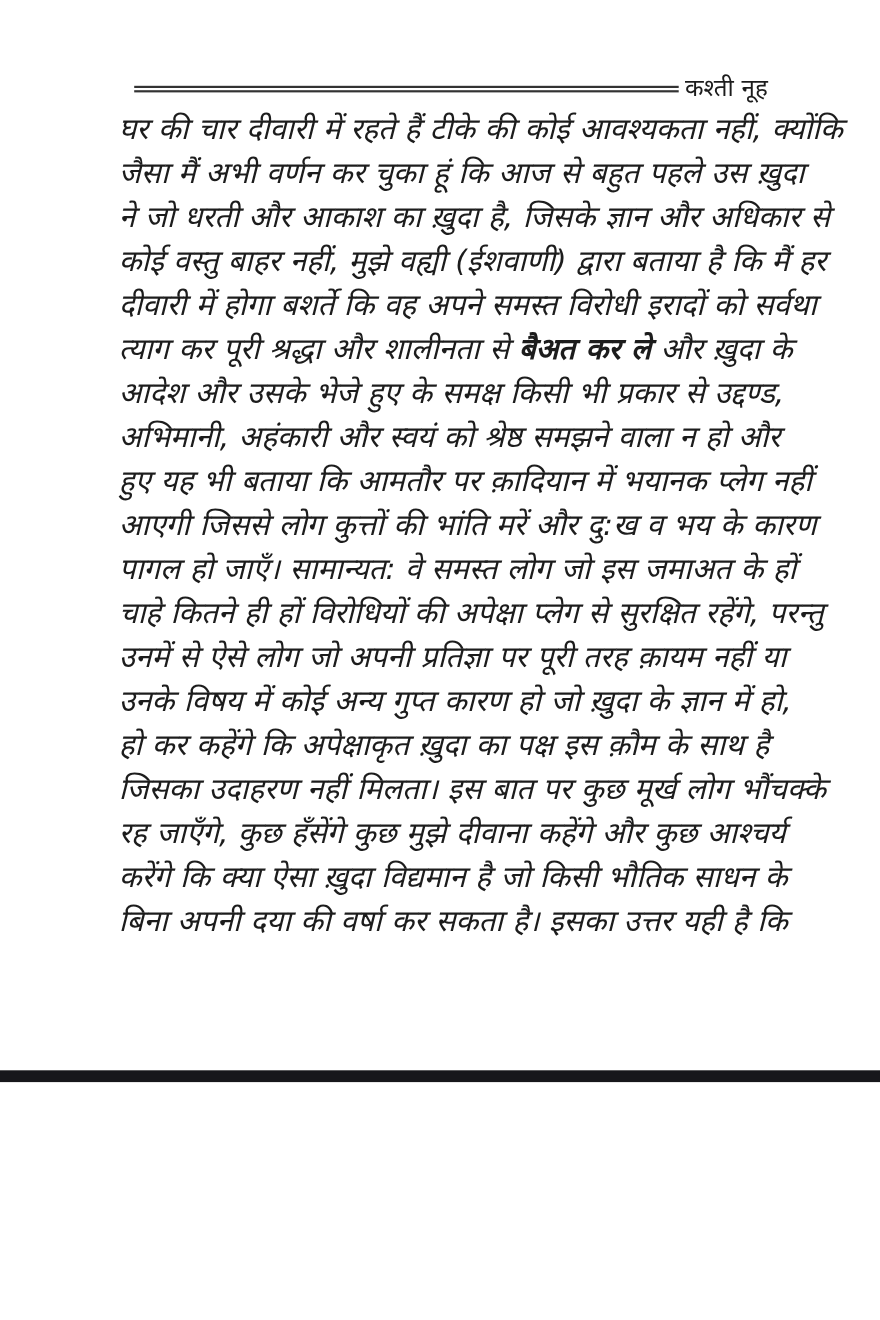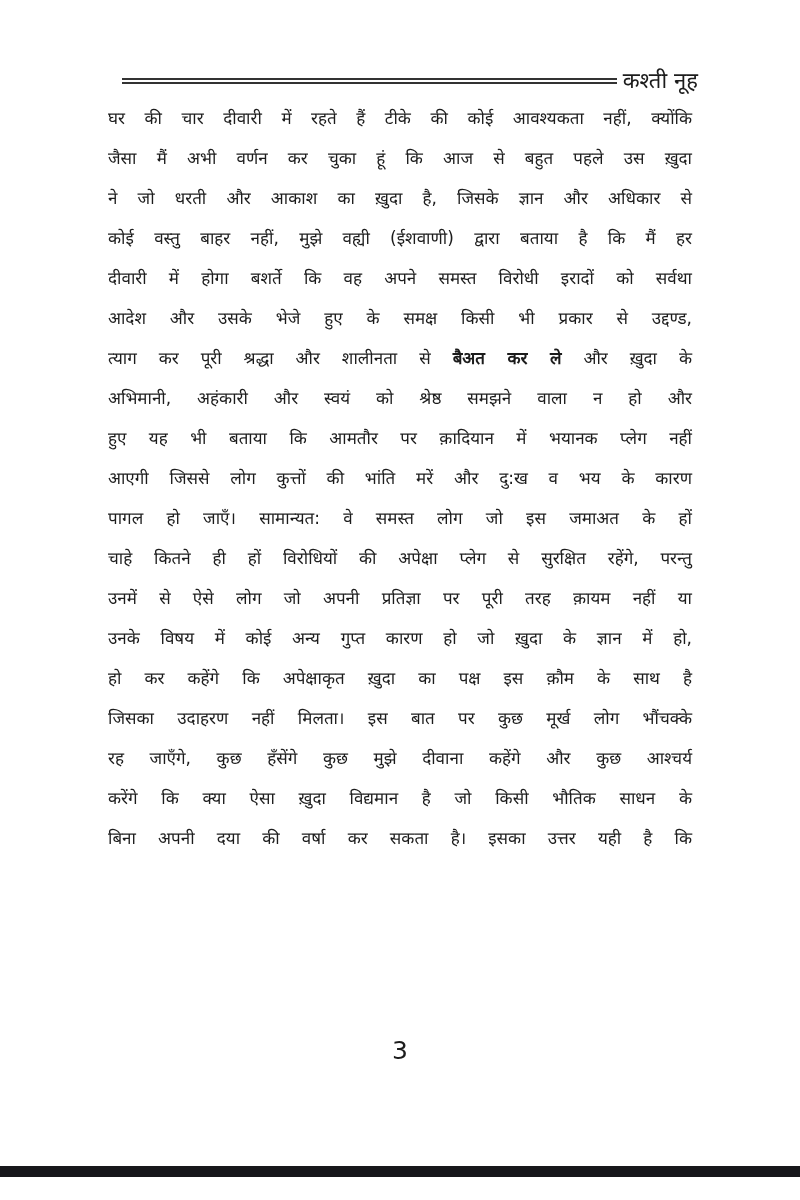--- a/index.html
+++ b/index.html
@@ -3,21 +3,21 @@
 <meta charset="utf-8">
 <style>
   html, body {
     margin: 0;
     padding: 0;
     background: #ffffff;
   }
   .page {
     position: relative;
     width: 800px;
-    height: 1177px;
+    height: 984px;
     background: var(--bg-color, #ffffff);
     overflow: hidden;
     font-family: "DejaVu Sans", "Liberation Serif", sans-serif;
     color: var(--text-color, #1c1c1c);
   }
   
   .header {
     position: absolute;
     top: 64px;
     left: 122px;
@@ -41,27 +41,28 @@
     white-space: nowrap;
   }
   
   .body-text {
     position: absolute;
     top: 98px;
     left: 108px;
     width: 584px;
   }
   .line {
-    font-size: 17px;
+    font-size: 27px;
     line-height: 40px;
     height: 40px;
     text-align: justify;
     text-align-last: justify;
     white-space: nowrap;
     overflow: visible;
+    font-style: italic;
   }
   .line span.bold {
     font-weight: bold;
   }
   
   .page-number {
     position: absolute;
     top: 1036px;
     left: 108px;
     width: 584px;
@@ -87,22 +88,22 @@
     <div class="double-rule"></div>
     <div class="header-title">कश्ती नूह</div>
   </div>
 
   <div class="body-text">
       <div class="line"><span>घर की चार दीवारी में रहते हैं टीके की कोई आवश्यकता नहीं, क्योंकि</span></div>
       <div class="line"><span>जैसा मैं अभी वर्णन कर चुका हूं कि आज से बहुत पहले उस ख़ुदा</span></div>
       <div class="line"><span>ने जो धरती और आकाश का ख़ुदा है, जिसके ज्ञान और अधिकार से</span></div>
       <div class="line"><span>कोई वस्तु बाहर नहीं, मुझे वह्यी (ईशवाणी) द्वारा बताया है कि मैं हर</span></div>
       <div class="line"><span>दीवारी में होगा बशर्ते कि वह अपने समस्त विरोधी इरादों को सर्वथा</span></div>
+      <div class="line"><span>त्याग कर पूरी श्रद्धा और शालीनता से </span><span class="bold">बैअत कर ले</span><span> और ख़ुदा के</span></div>
       <div class="line"><span>आदेश और उसके भेजे हुए के समक्ष किसी भी प्रकार से उद्दण्ड,</span></div>
-      <div class="line"><span>त्याग कर पूरी श्रद्धा और शालीनता से </span><span class="bold">बैअत कर ले</span><span> और ख़ुदा के</span></div>
       <div class="line"><span>अभिमानी, अहंकारी और स्वयं को श्रेष्ठ समझने वाला न हो और</span></div>
       <div class="line"><span>हुए यह भी बताया कि आमतौर पर क़ादियान में भयानक प्लेग नहीं</span></div>
       <div class="line"><span>आएगी जिससे लोग कुत्तों की भांति मरें और दु:ख व भय के कारण</span></div>
       <div class="line"><span>पागल हो जाएँ। सामान्यत: वे समस्त लोग जो इस जमाअत के हों</span></div>
       <div class="line"><span>चाहे कितने ही हों विरोधियों की अपेक्षा प्लेग से सुरक्षित रहेंगे, परन्तु</span></div>
       <div class="line"><span>उनमें से ऐसे लोग जो अपनी प्रतिज्ञा पर पूरी तरह क़ायम नहीं या</span></div>
       <div class="line"><span>उनके विषय में कोई अन्य गुप्त कारण हो जो ख़ुदा के ज्ञान में हो,</span></div>
       <div class="line"><span>हो कर कहेंगे कि अपेक्षाकृत ख़ुदा का पक्ष इस क़ौम के साथ है</span></div>
       <div class="line"><span>जिसका उदाहरण नहीं मिलता। इस बात पर कुछ मूर्ख लोग भौंचक्के</span></div>
       <div class="line"><span>रह जाएँगे, कुछ हँसेंगे कुछ मुझे दीवाना कहेंगे और कुछ आश्चर्य</span></div>

